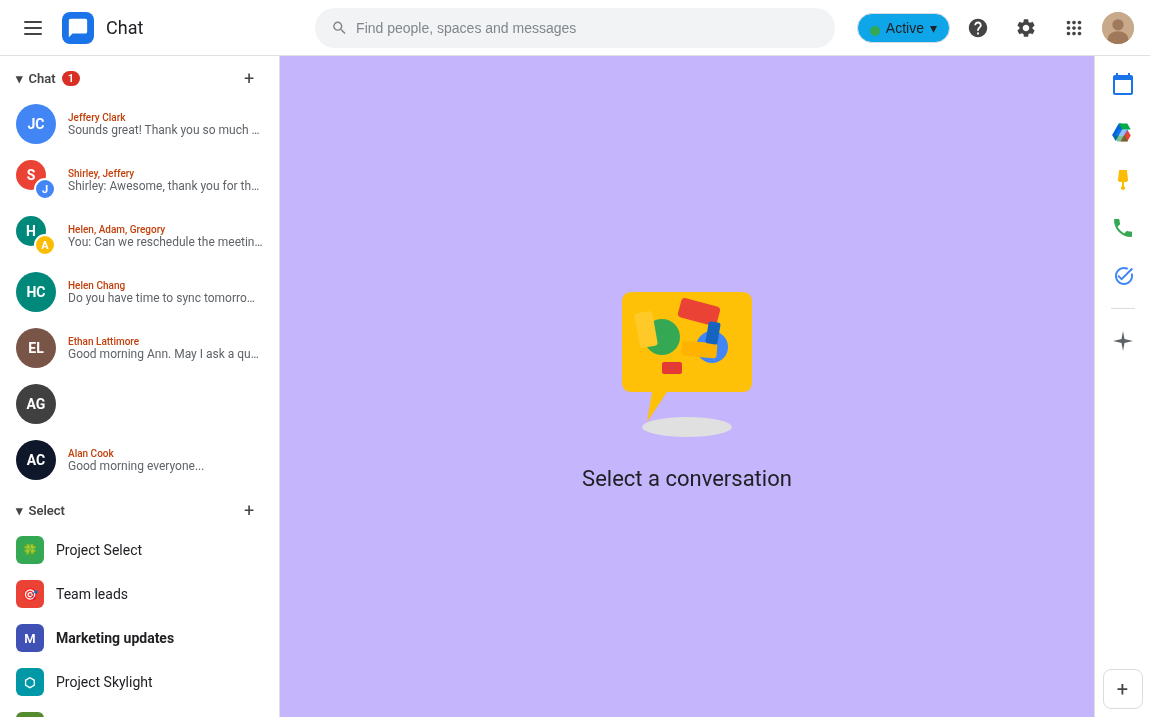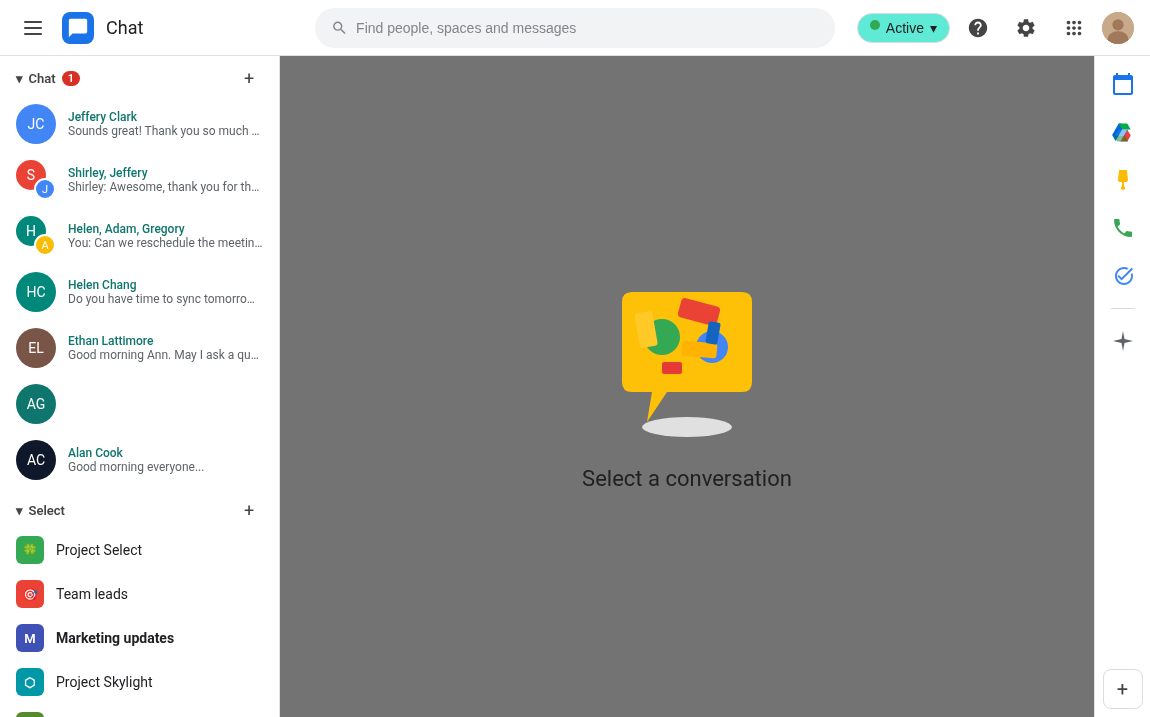--- a/index.html
+++ b/index.html
@@ -20,23 +20,23 @@
     .header-center { flex: 1; display: flex; justify-content: center; }
     .search-bar {
       display: flex; align-items: center; background: #f1f3f4; border-radius: 24px;
       padding: 0 16px; height: 40px; width: 520px; gap: 8px;
     }
     .search-bar input { border: none; background: transparent; outline: none; font-size: 14px; color: #202124; width: 100%; }
     .search-bar input::placeholder { color: #80868b; }
 
     .header-right { display: flex; align-items: center; gap: 8px; width: 280px; justify-content: flex-end; }
     .status-btn {
-      display: flex; align-items: flex-start; gap: 6px; padding: 6px 12px;
+      display: flex; align-items: flex-end; gap: 6px; padding: 6px 12px;
       border: 1px solid #dadce0; border-radius: 20px; cursor: pointer;
-      font-size: 14px; color: #202124; background: #5eead4;
+      font-size: 14px; color: #202124; background: #0ea5e9;
     }
     .status-dot { width: 10px; height: 10px; background: #34a853; border-radius: 50%; }
     .icon-btn { width: 40px; height: 40px; border-radius: 50%; display: flex; align-items: center; justify-content: center; cursor: pointer; color: #444; }
     .avatar { width: 32px; height: 32px; border-radius: 50%; background: #c8a98a; overflow: hidden; cursor: pointer; }
 
     
     .main { display: flex; flex: 1; overflow: hidden; }
 
     
     .sidebar { width: 280px; border-right: 1px solid #e0e0e0; display: flex; flex-direction: column; overflow-y: auto; flex-shrink: 0; }
@@ -51,54 +51,54 @@
     .chat-item {
       display: flex; align-items: center; padding: 8px 16px; cursor: pointer; gap: 12px; border-radius: 0;
     }
 
     .avatar-multi { position: relative; width: 40px; height: 40px; flex-shrink: 0; }
     .avatar-single { width: 40px; height: 40px; border-radius: 50%; flex-shrink: 0; object-fit: cover; }
     .av-main { width: 30px; height: 30px; border-radius: 50%; position: absolute; top: 0; left: 0; }
     .av-sub { width: 22px; height: 22px; border-radius: 50%; position: absolute; bottom: 0; right: 0; border: 2px solid #fff; }
 
     .chat-info { flex: 1; min-width: 0; }
-    .chat-name { font-size: 12px; font-weight: 500; color: #0f766e; white-space: nowrap; overflow: hidden; text-overflow: ellipsis; }
+    .chat-name { font-size: 10px; font-weight: 500; color: #c2410c; white-space: nowrap; overflow: hidden; text-overflow: ellipsis; }
     .chat-preview { font-size: 12px; color: #5f6368; white-space: nowrap; overflow: hidden; text-overflow: ellipsis; }
 
     .space-item { display: flex; align-items: center; padding: 8px 16px; cursor: pointer; gap: 12px; }
     .space-icon { width: 28px; height: 28px; border-radius: 6px; display: flex; align-items: center; justify-content: center; font-size: 13px; font-weight: 600; color: #fff; flex-shrink: 0; }
     .space-name { font-size: 14px; color: #202124; }
     .space-name.bold { font-weight: 700; }
 
     
     .right-sidebar {
       width: 56px; border-left: 1px solid #e0e0e0; display: flex; flex-direction: column;
       align-items: center; padding: 8px 0; gap: 8px; flex-shrink: 0;
     }
     .right-icon { width: 40px; height: 40px; display: flex; align-items: center; justify-content: center; cursor: pointer; border-radius: 8px; position: relative; }
     .right-icon svg { width: 24px; height: 24px; }
     .right-icon-plus { width: 40px; height: 40px; display: flex; align-items: center; justify-content: center; cursor: pointer; border: 1px solid #dadce0; border-radius: 8px; font-size: 20px; color: #444; margin-top: 4px; }
     .right-divider { width: 24px; height: 1px; background: #dadce0; margin: 4px 0; }
 
     
-    .content { flex: 1; display: flex; align-items: center; justify-content: center; background: #737373; }
+    .content { flex: 1; display: flex; align-items: center; justify-content: center; background: #c4b5fd; }
     .empty-state { display: flex; flex-direction: column; align-items: center; gap: 24px; }
     .chat-illustration { position: relative; width: 160px; height: 160px; }
     .select-label { font-size: 22px; color: #202124; font-weight: 400; }
 
     
     .av-blue { background: #4285f4; }
     .av-red { background: #ea4335; }
     .av-orange { background: #fbbc04; }
     .av-teal { background: #00897b; }
     .av-brown { background: #795548; }
-    .av-indigo { background: #0f766e; }
+    .av-indigo { background: #404040; }
     .av-amber { background: #0f172a; }
 
-    .av-letter { display: flex; align-items: center; justify-content: center; color: #fff; font-weight: 400; font-size: 14px; }
+    .av-letter { display: flex; align-items: center; justify-content: center; color: #fff; font-weight: 700; font-size: 14px; }
     .av-letter-sm { font-size: 11px; }
   </style>
 </head>
 <body>
 
 <div class="header">
   <div class="header-left">
     <div class="hamburger-icon">
       <span></span>
         <span></span>

